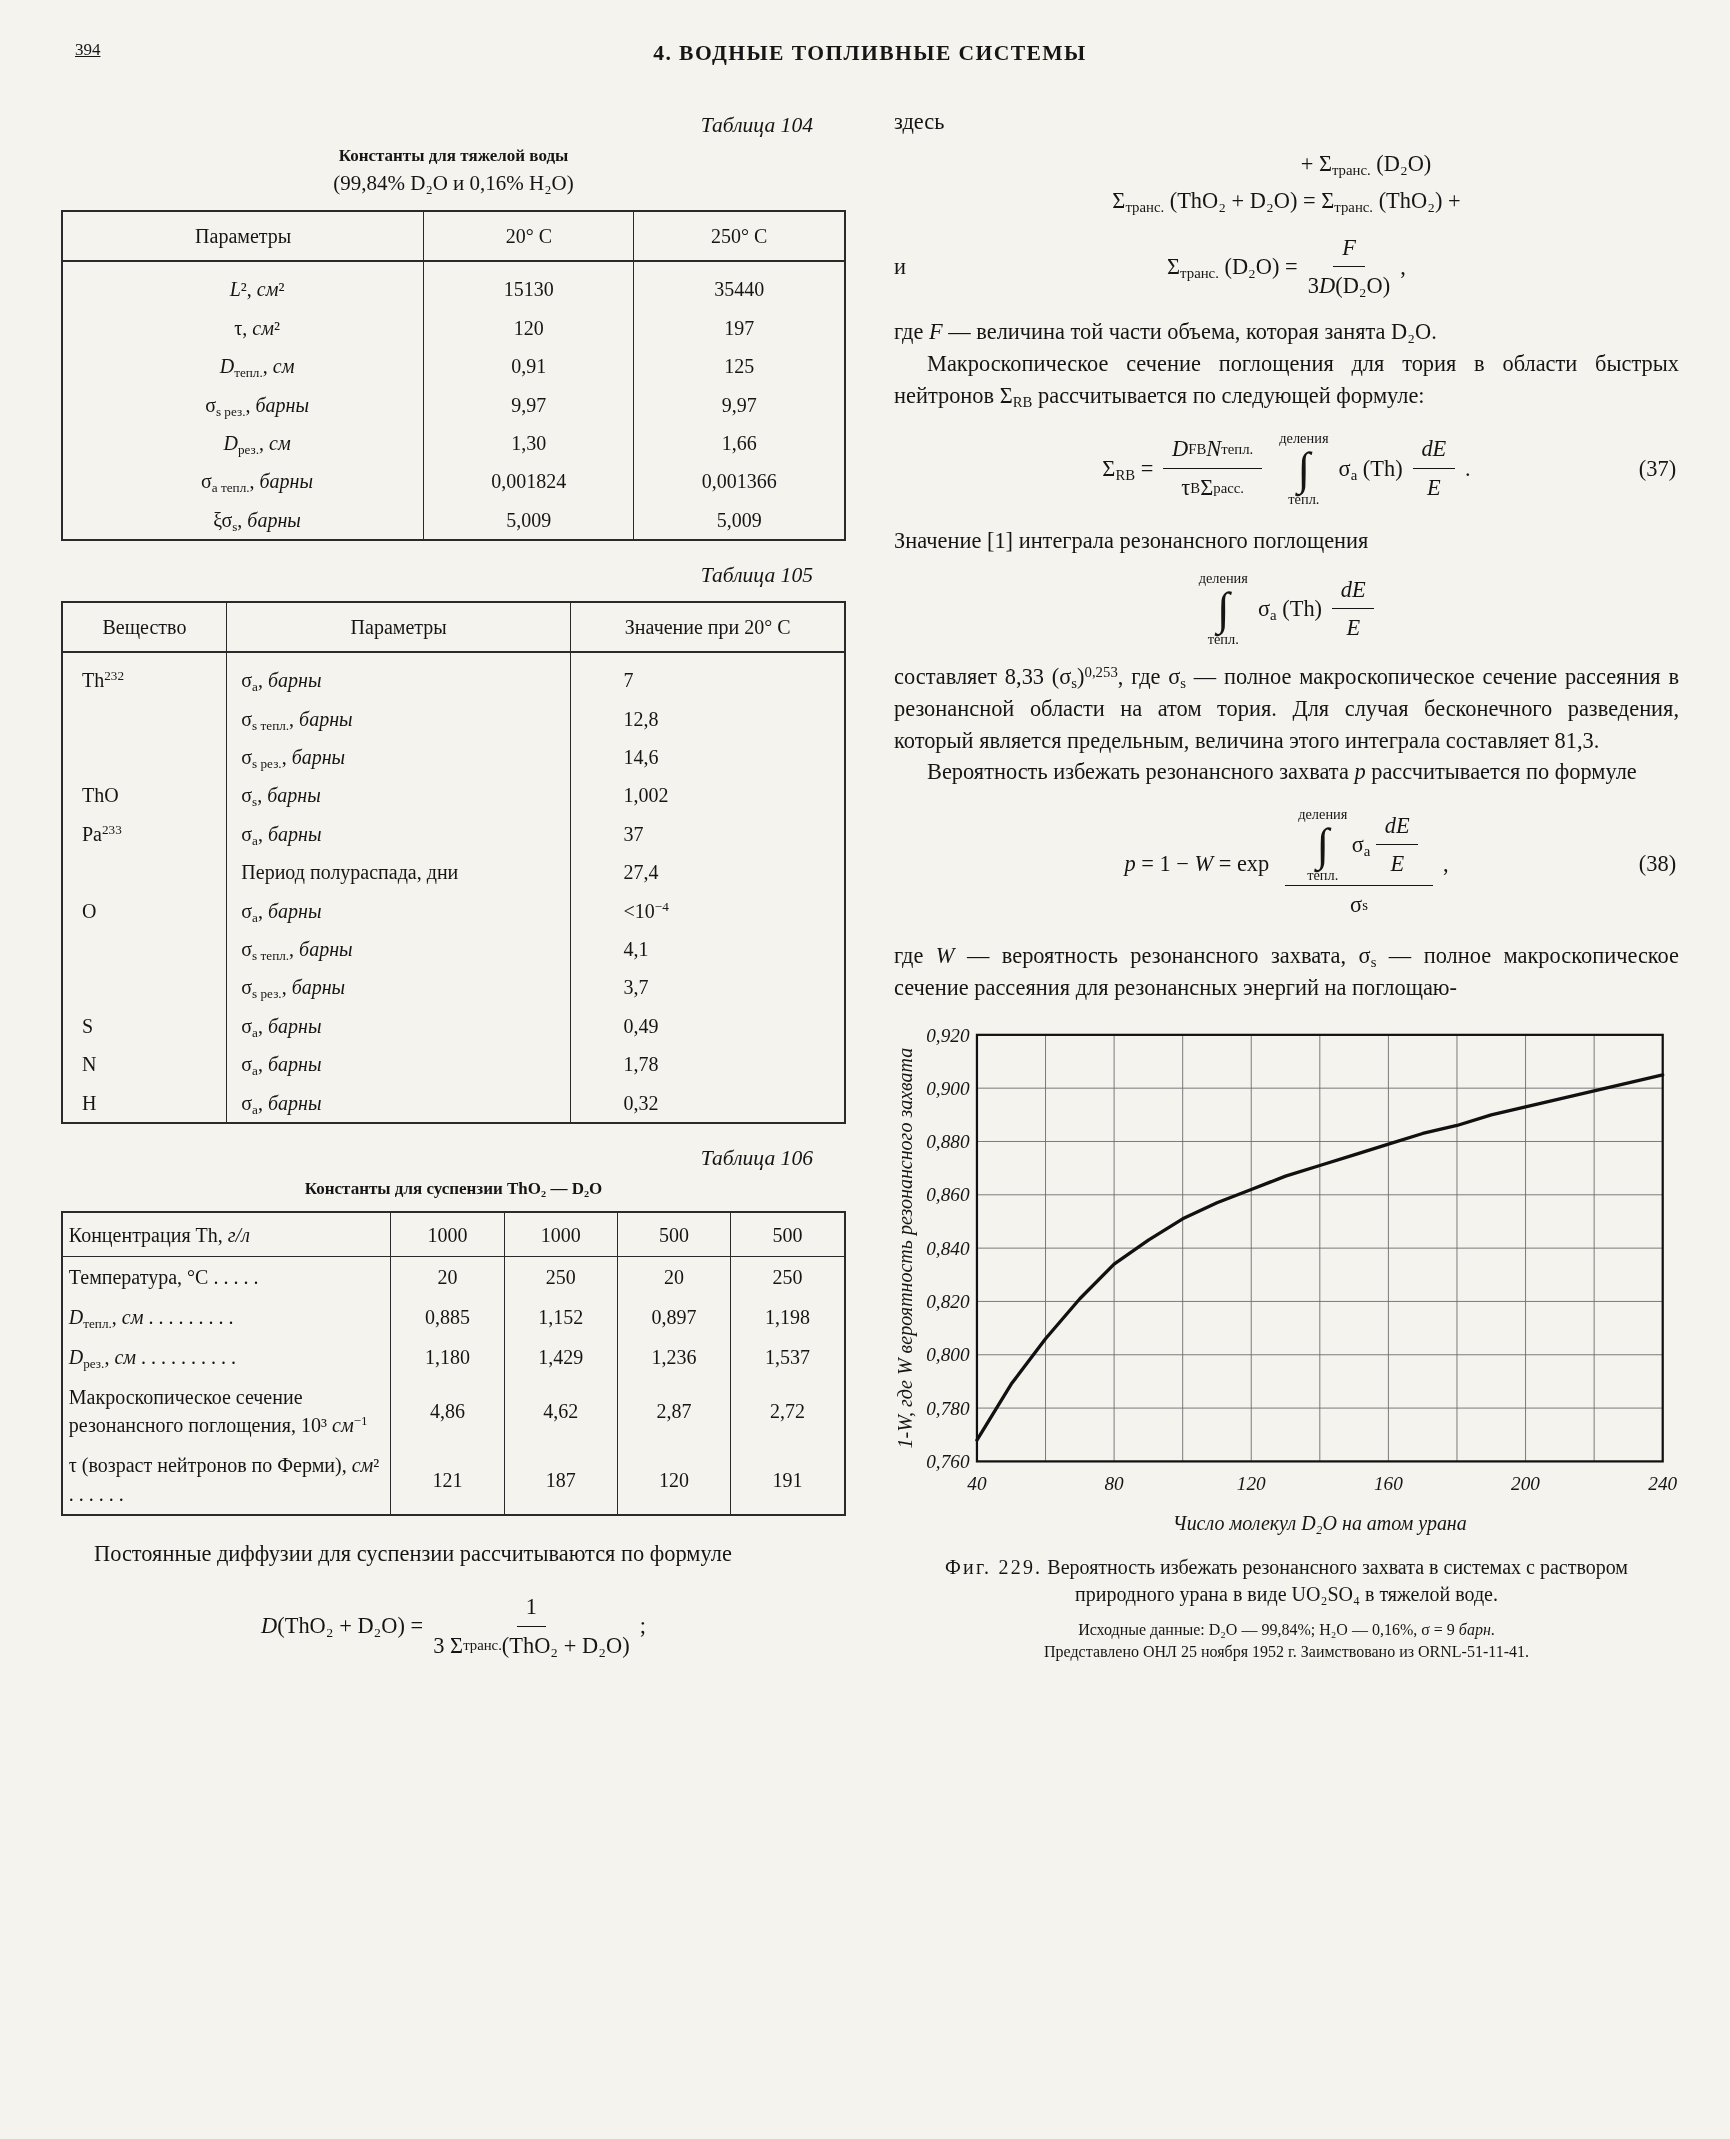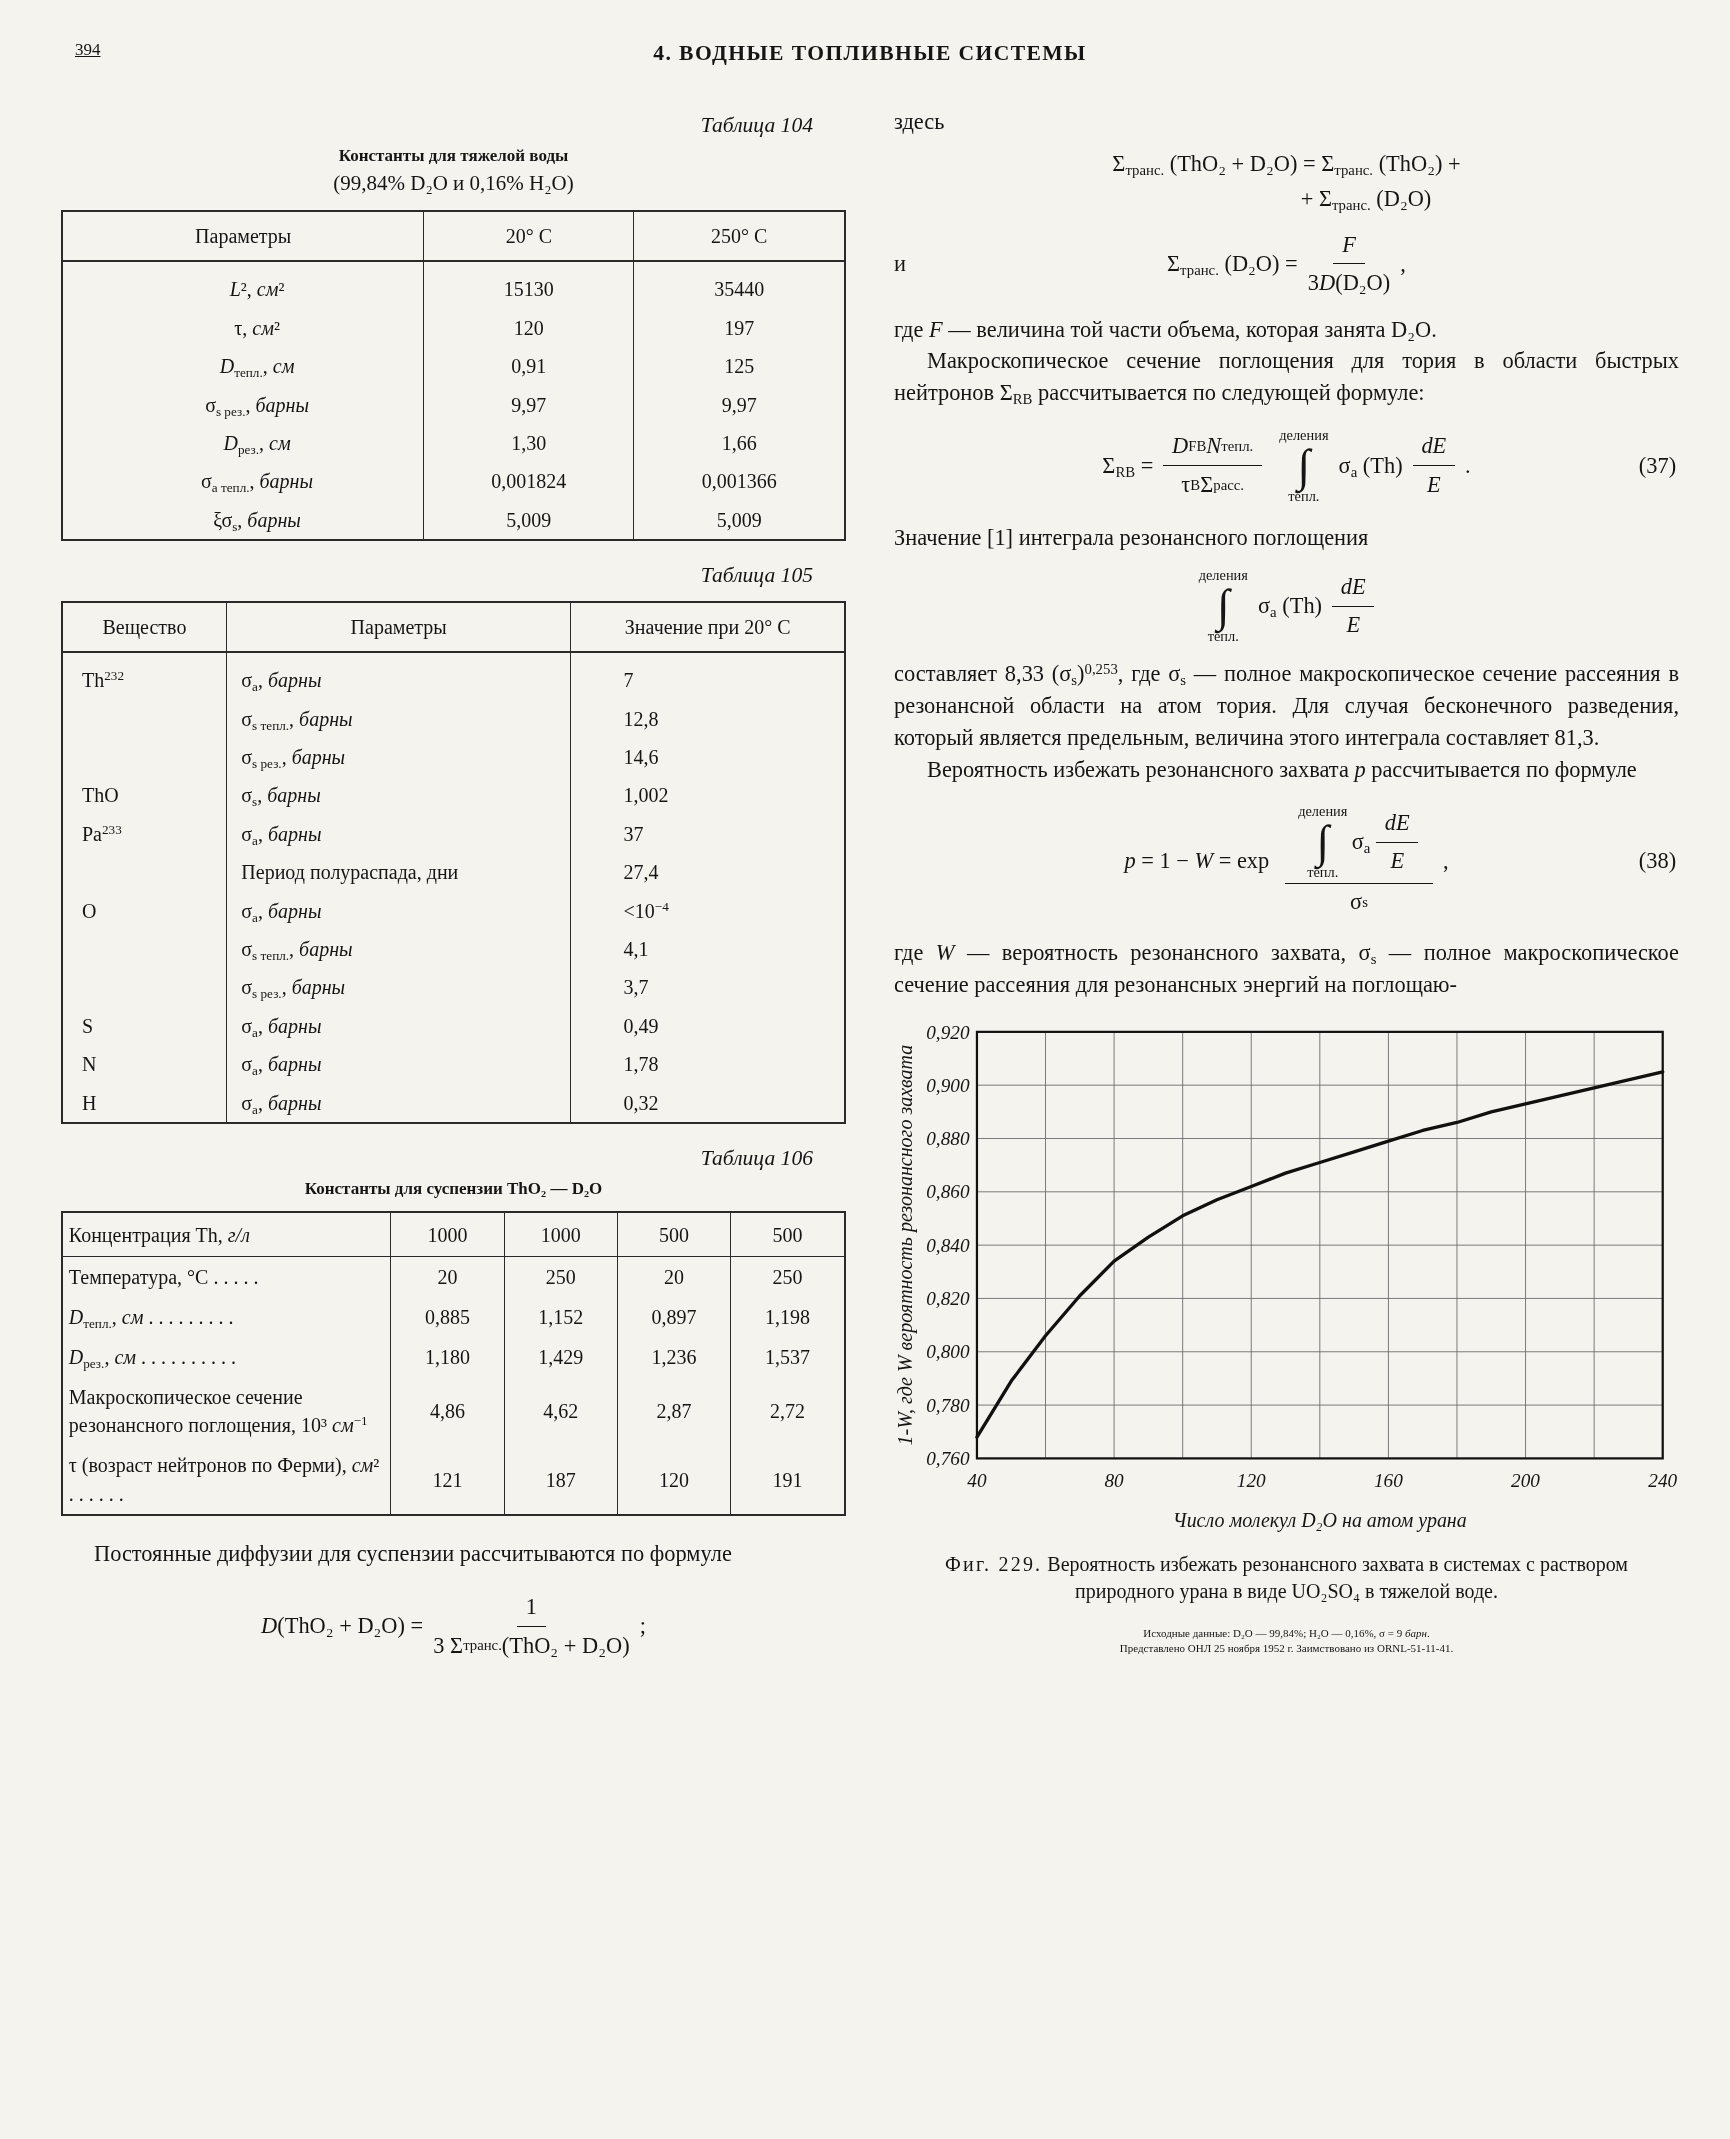--- a/index.html
+++ b/index.html
@@ -60,21 +60,21 @@
   #chart{width:100%;height:auto;display:block;}
   #chart .grid{stroke:#6b6b6b;stroke-width:1.2;}
   #chart .frame{fill:none;stroke:#111;stroke-width:3;}
   #chart .curve{fill:none;stroke:#111;stroke-width:4.5;stroke-linecap:round;stroke-linejoin:round;}
   #chart text{fill:#151515;font-family:"Liberation Serif","DejaVu Serif",serif;font-style:italic;}
   #chart .ytick{font-size:26px;text-anchor:end;}
   #chart .xtick{font-size:26px;text-anchor:middle;}
   #chart .alabel{font-size:27px;text-anchor:middle;}
   .figcap{margin-top:13px;text-align:center;font-size:20px;line-height:1.35;padding:0 21.6px;}
   .figlabel{letter-spacing:2.2px;}
-  .figfoot{margin-top:21px;text-align:center;font-size:11px;line-height:1.35;}
+  .figfoot{margin-top:11px;text-align:center;font-size:16px;line-height:1.35;}
 </style>
 </head>
 <body>
 
 <div class="page-head">
   <span class="page-num">394</span>
   <span class="page-title">4. ВОДНЫЕ ТОПЛИВНЫЕ СИСТЕМЫ</span>
 </div>
 
 <div class="cols">
@@ -264,25 +264,25 @@
       <span> ;</span>
     </div>
 
   </div>
 
   <div class="col">
 
     <p>здесь</p>
 
     <div class="eqline">
+      <div class="eq" style="margin:2.9px 0 0; justify-content:center; padding-left:159px;">
+        <span>+ Σ<sub>транс.</sub> (D₂O)</span>
+      </div>
       <div class="eq" style="margin:5.8px 0 0;">
         <span>Σ<sub>транс.</sub> (ThO₂ + D₂O) = Σ<sub>транс.</sub> (ThO₂) +</span>
-      </div>
-      <div class="eq" style="margin:2.9px 0 0; justify-content:center; padding-left:159px;">
-        <span>+ Σ<sub>транс.</sub> (D₂O)</span>
       </div>
     </div>
 
     <div class="eq">
       <span class="lead">и</span>
       <span>Σ<sub>транс.</sub> (D₂O) = </span>
       <span class="frac">
         <span class="num">
             <i>F</i>
           </span>

